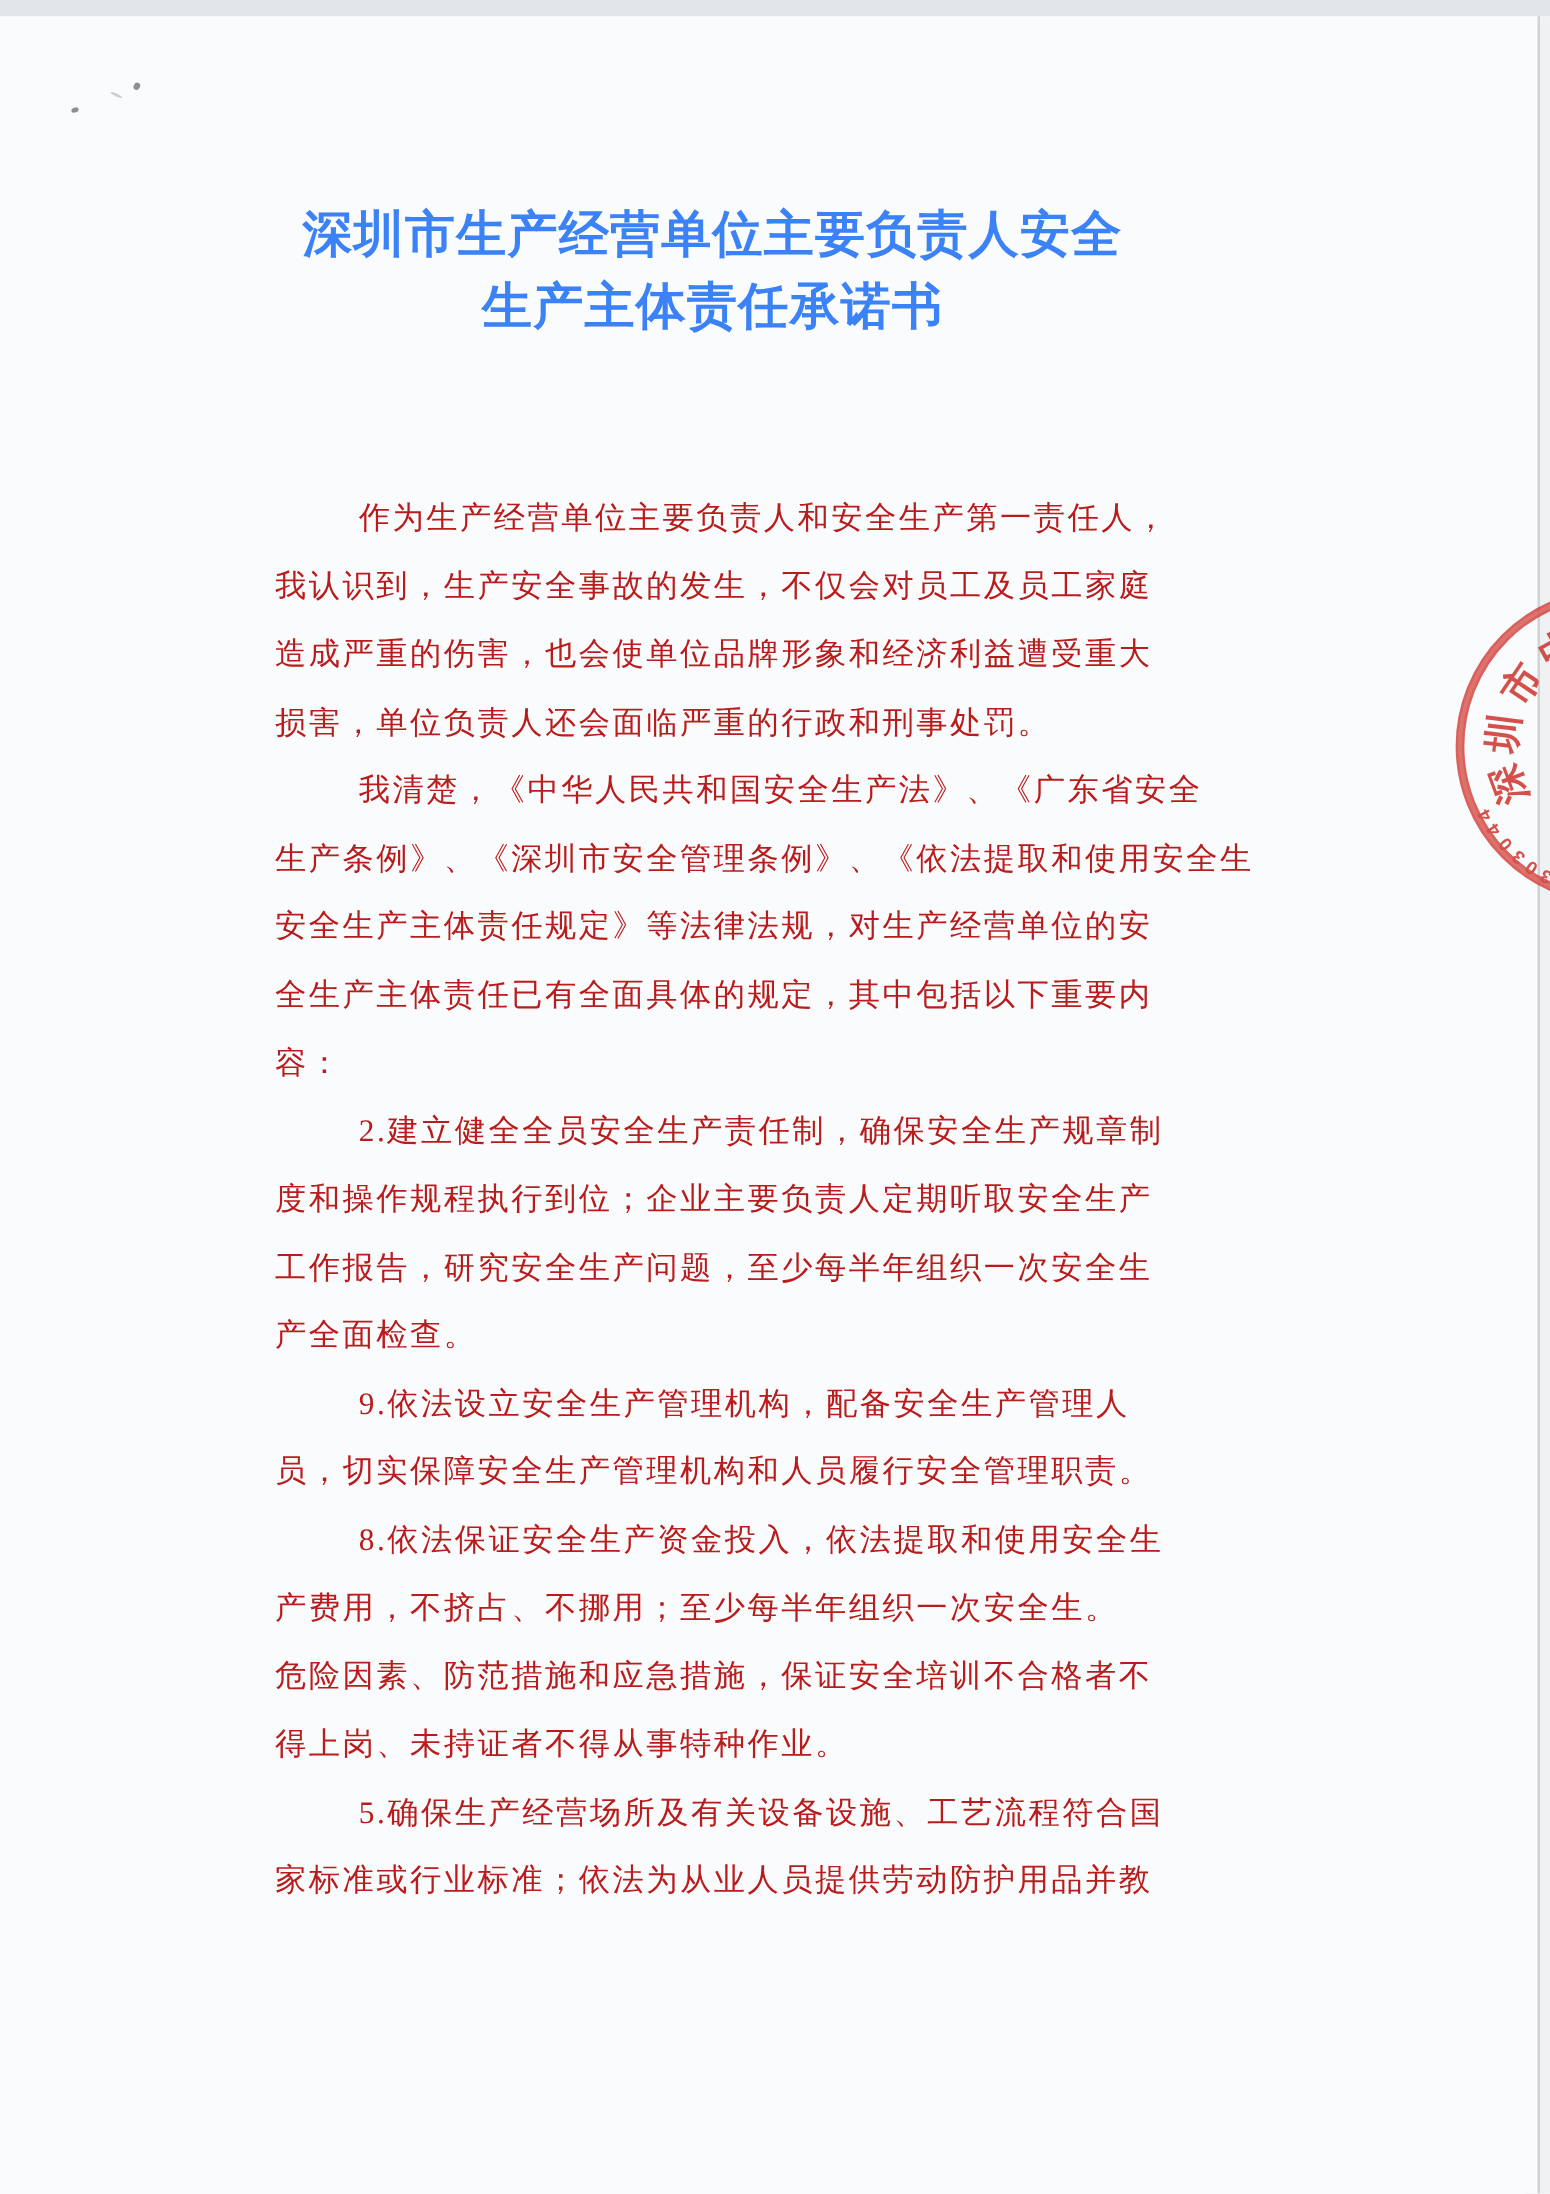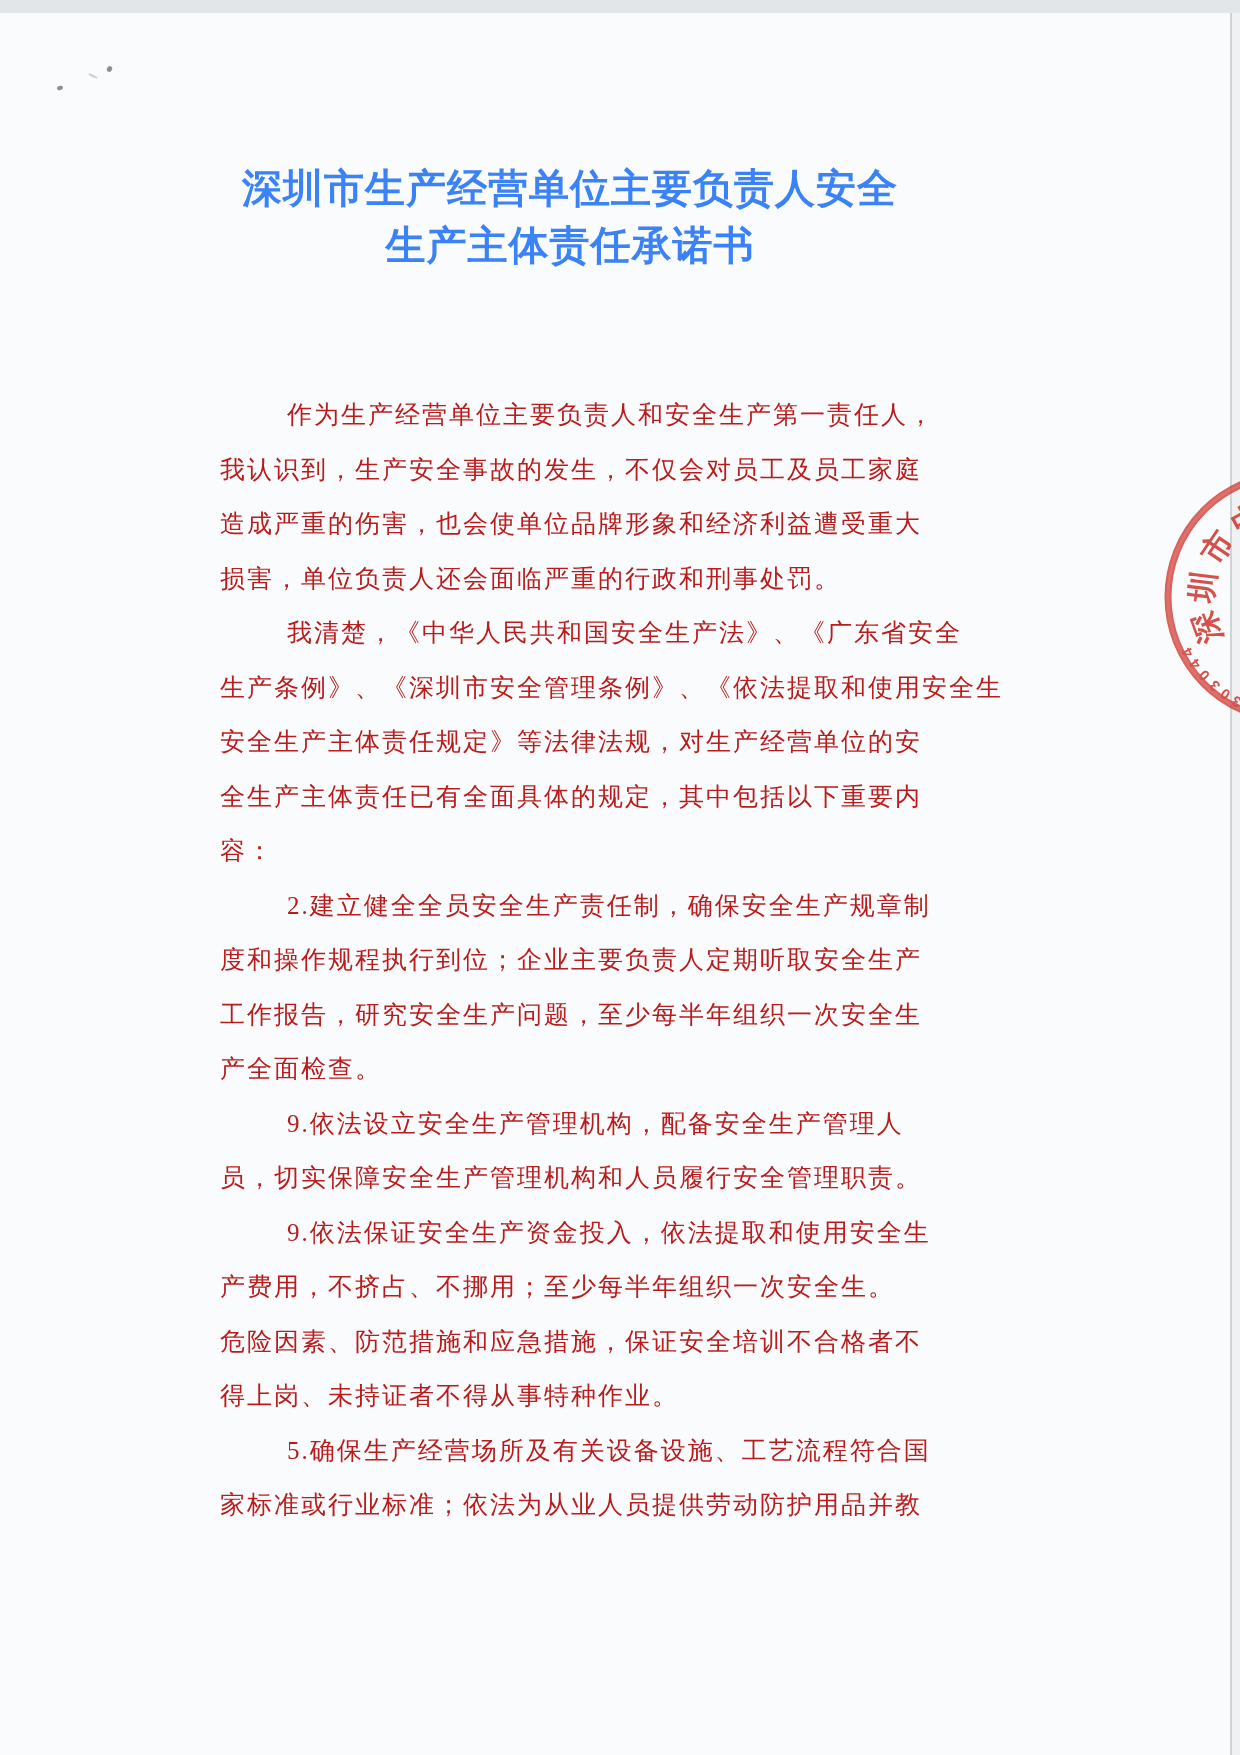--- a/index.html
+++ b/index.html
@@ -72,21 +72,21 @@
       <div class="bline">生产条例》、《深圳市安全管理条例》、《依法提取和使用安全生</div>
       <div class="bline">安全生产主体责任规定》等法律法规，对生产经营单位的安</div>
       <div class="bline">全生产主体责任已有全面具体的规定，其中包括以下重要内</div>
       <div class="bline">容：</div>
       <div class="bline indent">2.建立健全全员安全生产责任制，确保安全生产规章制</div>
       <div class="bline">度和操作规程执行到位；企业主要负责人定期听取安全生产</div>
       <div class="bline">工作报告，研究安全生产问题，至少每半年组织一次安全生</div>
       <div class="bline">产全面检查。</div>
       <div class="bline indent">9.依法设立安全生产管理机构，配备安全生产管理人</div>
       <div class="bline">员，切实保障安全生产管理机构和人员履行安全管理职责。</div>
-      <div class="bline indent">9.依法保证安全生产资金投入，依法提取和使用安全生</div>
+      <div class="bline indent">8.依法保证安全生产资金投入，依法提取和使用安全生</div>
       <div class="bline">产费用，不挤占、不挪用；至少每半年组织一次安全生。</div>
       <div class="bline">危险因素、防范措施和应急措施，保证安全培训不合格者不</div>
       <div class="bline">得上岗、未持证者不得从事特种作业。</div>
       <div class="bline indent">5.确保生产经营场所及有关设备设施、工艺流程符合国</div>
       <div class="bline">家标准或行业标准；依法为从业人员提供劳动防护用品并教</div>
     </div>
 
   <svg class="stamp" viewBox="1140 460 100 270" width="100" height="270">
     <g opacity="0.88">
       <circle cx="1291" cy="597" r="123" fill="none" stroke="#cf3a33" stroke-width="7" opacity="0.9"></circle>

